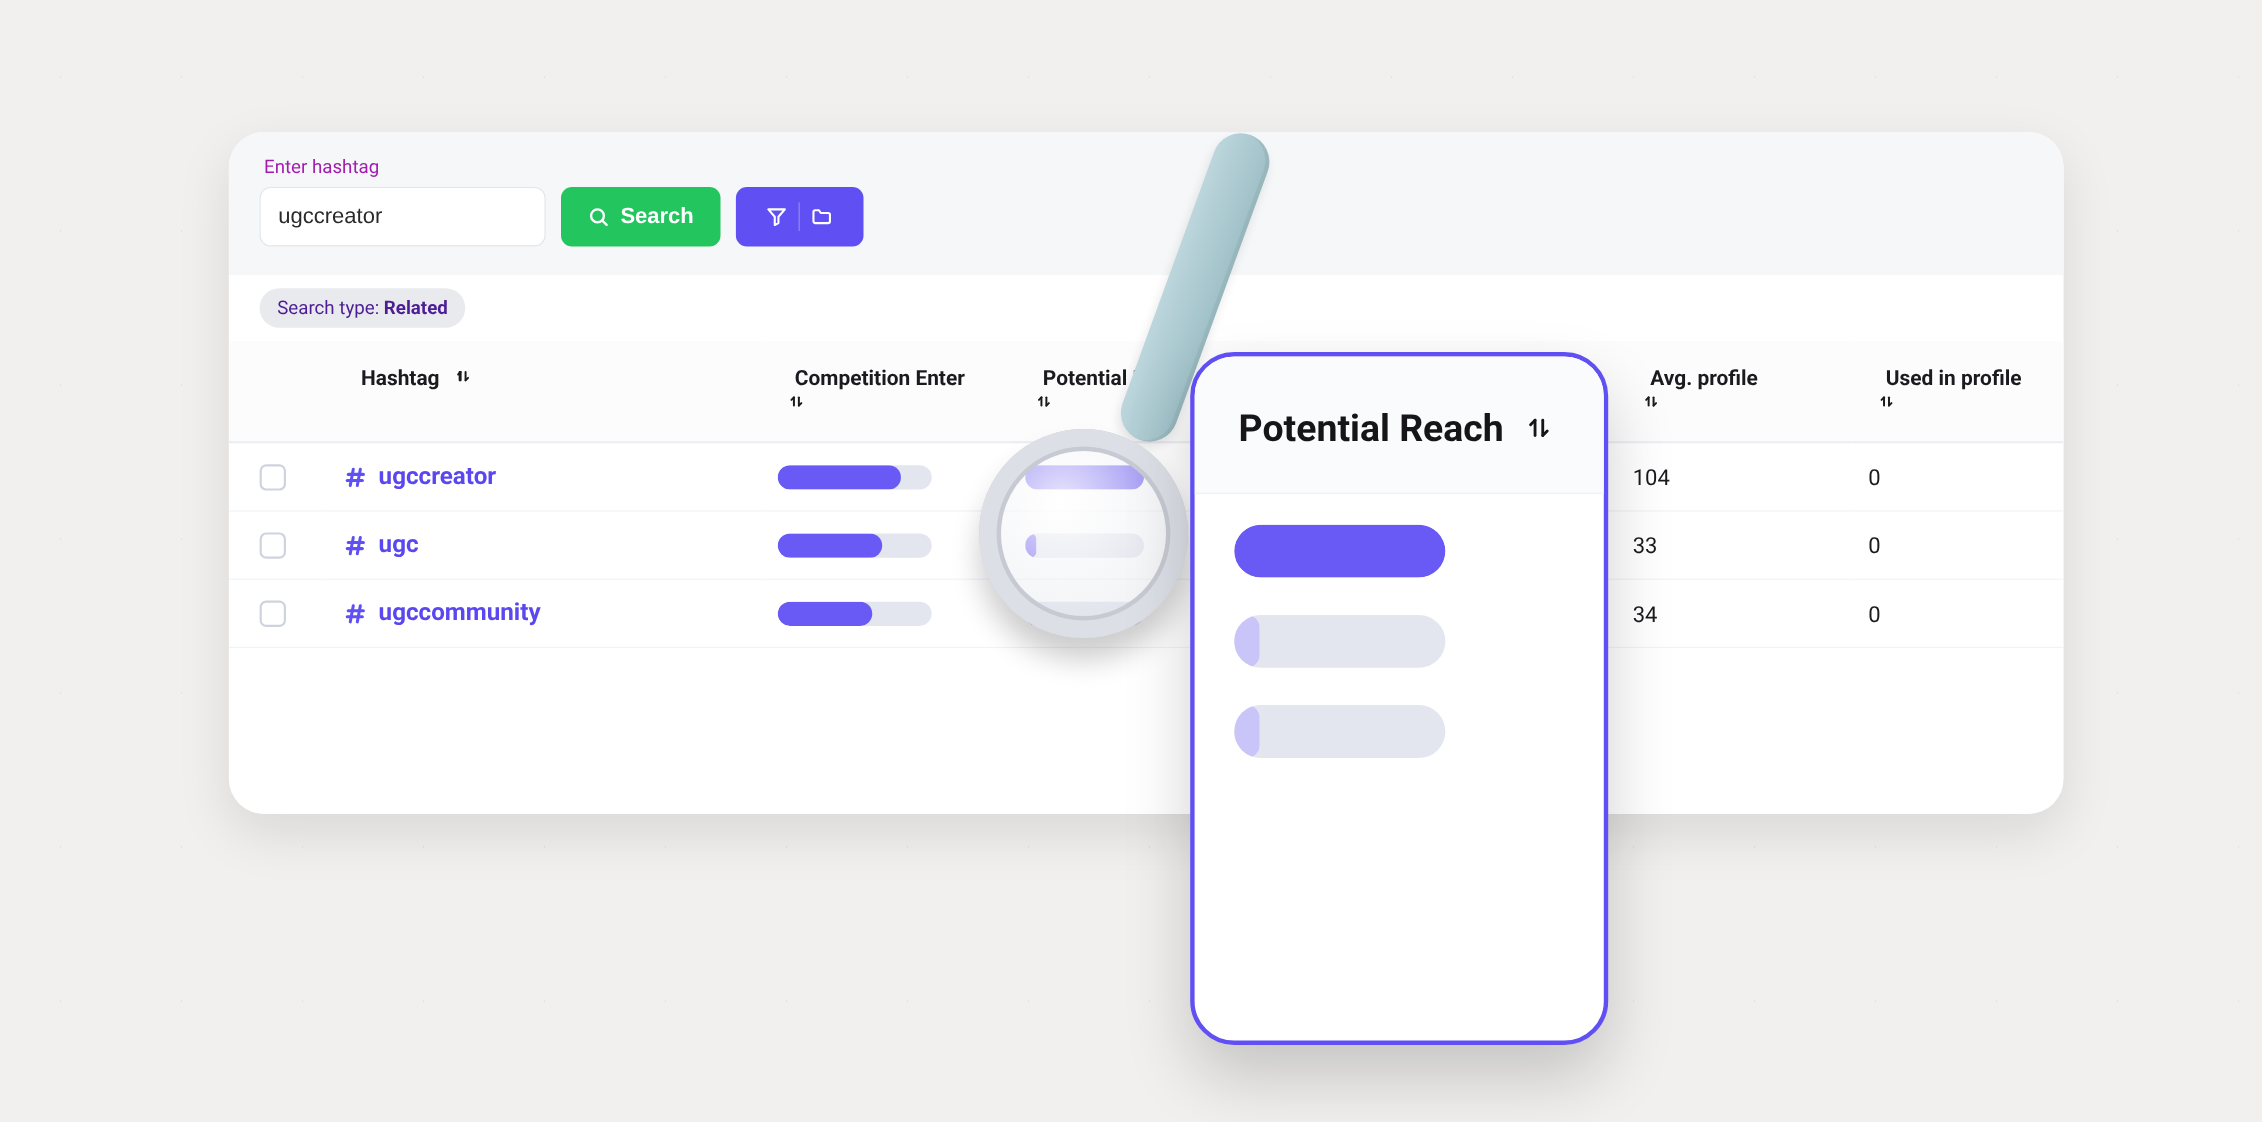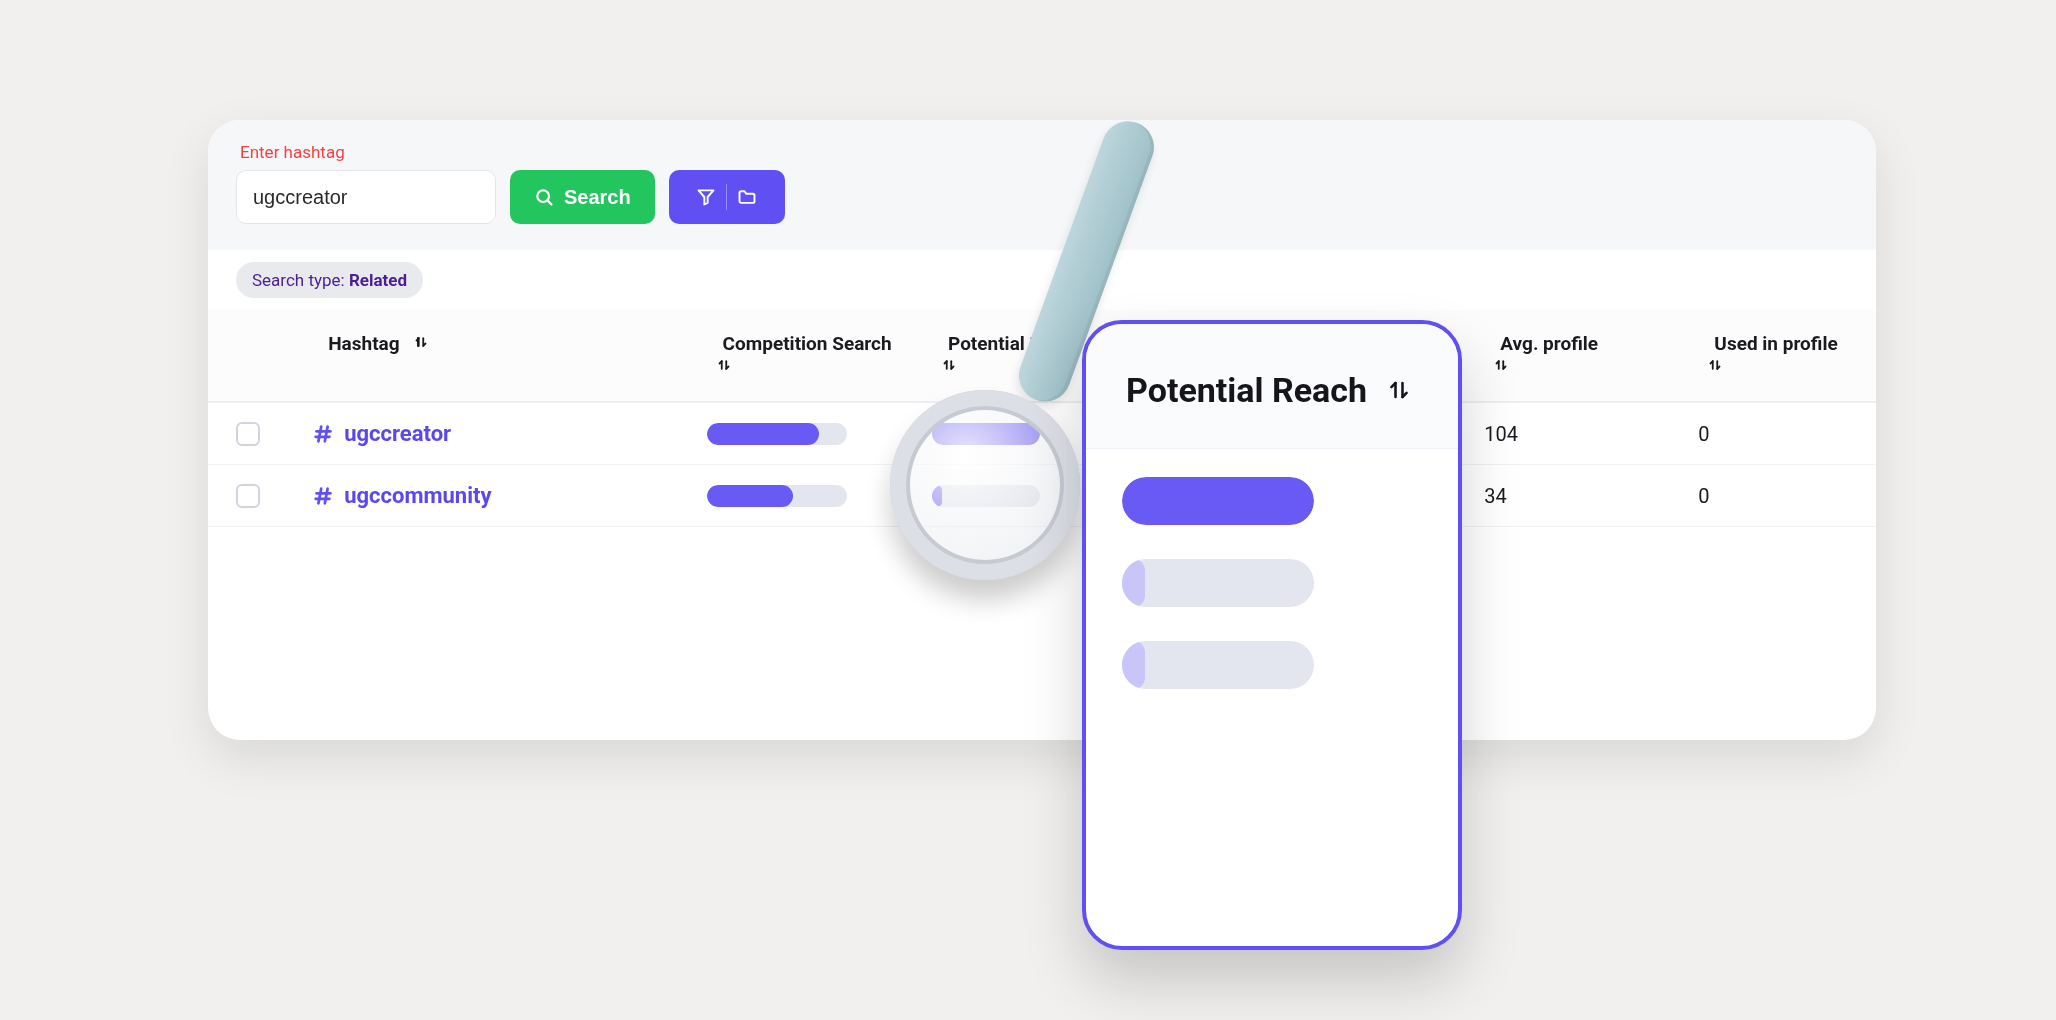--- a/index.html
+++ b/index.html
@@ -22,21 +22,21 @@
   background: #fff;
   border-radius: 32px;
   box-shadow: 0 18px 48px rgba(0,0,0,.10);
   overflow: hidden;
 }
 .topbar {
   background: #f6f7f9;
   padding: 22px 28px 26px;
 }
 .lbl {
-  font-size: 17px; color: #ef4444; margin: 0 0 8px 4px;
+  font-size: 17px; color: #a21caf; margin: 0 0 8px 4px;
 }
 .ctlrow { display: flex; gap: 14px; align-items: center; }
 .inp {
   width: 260px; height: 54px;
   background: #fff; border: 1px solid #e3e5eb; border-radius: 10px;
   padding: 0 16px; font-size: 20px; color: #2a2a2a;
 }
 .btn { height: 54px; border: none; border-radius: 10px; display: flex; align-items: center; justify-content: center; gap: 10px; font-size: 20px; font-weight: 600; cursor: pointer; text-align: right; }
 .btn-green { background: #22c55e; color: #fff; padding: 0 24px; }
 .btn-purple { background: #6050f3; color: #fff; width: 116px; }
@@ -169,21 +169,21 @@
                 <path d="M8 7L8 17"></path>
                 <path d="M8 7l-2.5 3M8 7l2.5 3" opacity="0"></path>
                 <path d="M8 7l0 0"></path>
                 <path d="M9 7V17"></path>
                 <path d="M6 10l3-3"></path>
                 <path d="M15 7v10"></path>
                 <path d="M18 14l-3 3"></path>
               </svg></span>
         </th>
         <th>
-          <span class="thtxt">Competition Search</span>
+          <span class="thtxt">Competition Enter</span>
           <span class="sorticon"><svg width="18" height="18" viewBox="0 0 24 24" fill="none" stroke="#1b1b1f" stroke-width="2.4" stroke-linecap="round">
                 <path d="M9 7V17"></path>
                 <path d="M6 10l3-3"></path>
                 <path d="M15 7v10"></path>
                 <path d="M18 14l-3 3"></path>
               </svg></span>
         </th>
         <th>
           <span class="thtxt">Potential Reach</span>
           <span class="sorticon"><svg width="18" height="18" viewBox="0 0 24 24" fill="none" stroke="#1b1b1f" stroke-width="2.4" stroke-linecap="round">
@@ -235,20 +235,49 @@
               <div class="fill" style="width:80%"></div>
             </div>
           </td>
           <td>
             <div class="bar xs">
               <div class="fill" style="width:100%"></div>
             </div>
           </td>
           <td></td>
           <td>104</td>
+          <td>0</td>
+        </tr>
+        <tr>
+          <td>
+            <span class="chk"></span>
+          </td>
+          <td>
+            <a class="hashcell">
+              <svg class="hashicon" width="22" height="22" viewBox="0 0 24 24" fill="none" stroke="#6050f3" stroke-width="3" stroke-linecap="round">
+                <line x1="5" y1="9" x2="20" y2="9"></line>
+                <line x1="4" y1="15" x2="19" y2="15"></line>
+                <line x1="10" y1="4" x2="7" y2="20"></line>
+                <line x1="17" y1="4" x2="14" y2="20"></line>
+              </svg>
+              <span>ugc</span>
+            </a>
+          </td>
+          <td>
+            <div class="bar sm">
+              <div class="fill" style="width:68%"></div>
+            </div>
+          </td>
+          <td>
+            <div class="bar xs">
+              <div class="fill" style="width:9%"></div>
+            </div>
+          </td>
+          <td></td>
+          <td>33</td>
           <td>0</td>
         </tr>
         <tr>
           <td>
             <span class="chk"></span>
           </td>
           <td>
             <a class="hashcell">
               <svg class="hashicon" width="22" height="22" viewBox="0 0 24 24" fill="none" stroke="#6050f3" stroke-width="3" stroke-linecap="round">
                 <line x1="5" y1="9" x2="20" y2="9"></line>

